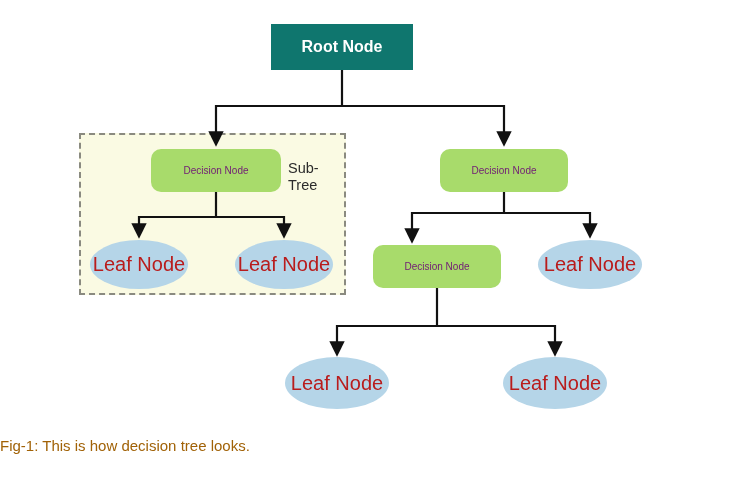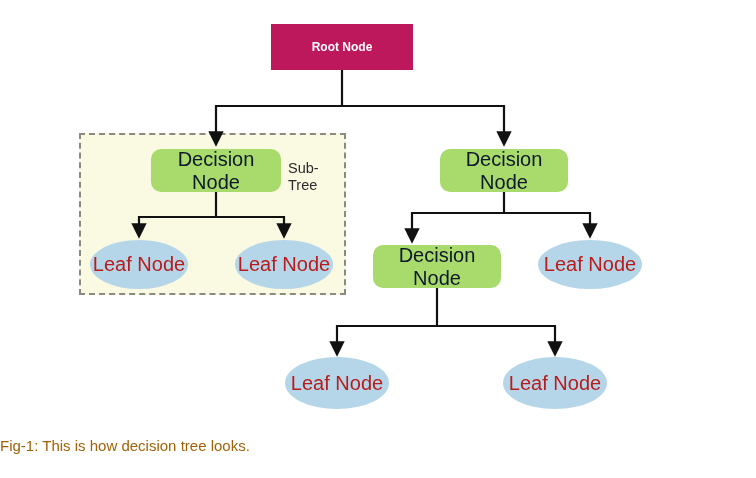--- a/index.html
+++ b/index.html
@@ -53,31 +53,32 @@
   
   .node {
     position: absolute;
     display: flex;
     align-items: center;
     justify-content: center;
     box-sizing: border-box;
     text-align: center;
   }
   .node-root {
-    background: #be185d;
+    background: #0f766e;
     color: #ffffff;
     border-radius: 0;
-    font-size: 12px;
+    font-size: 16px;
     font-weight: bold;
   }
   .node-decision {
     background: #a8db6b;
-    color: #0f172a;
+    color: #701a75;
     border-radius: 10px;
-    font-size: 20px;
+    font-size: 10px;
+    text-align: right;
   }
   .node-leaf {
     background: #b5d5e8;
     color: #b91c1c;
     border-radius: 50%;
     font-size: 20px;
   }
 
   
   #node-root      { left: 271px; top: 24px;  width: 142px; height: 46px; }

